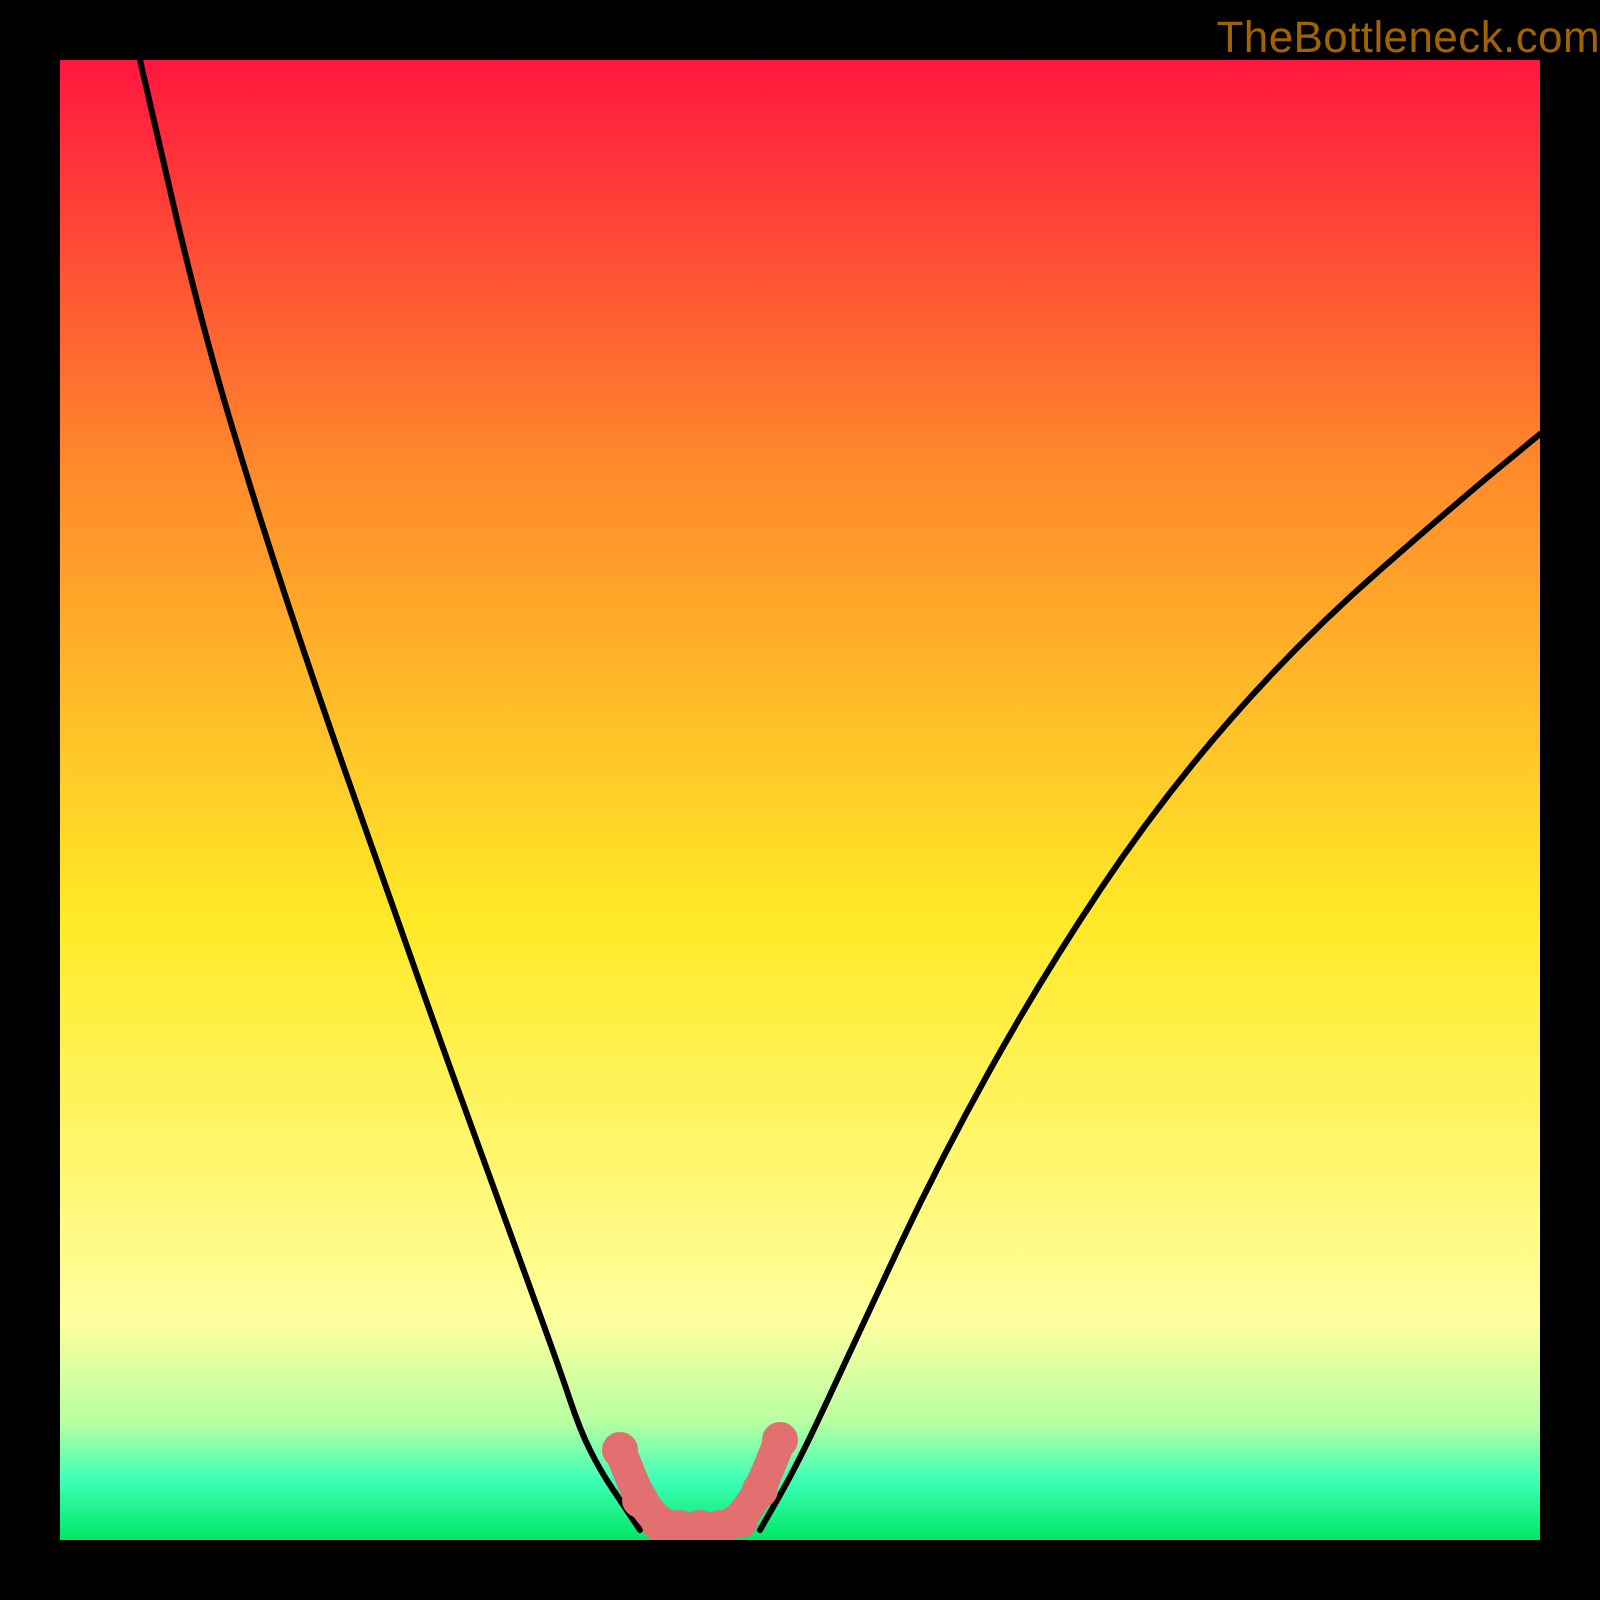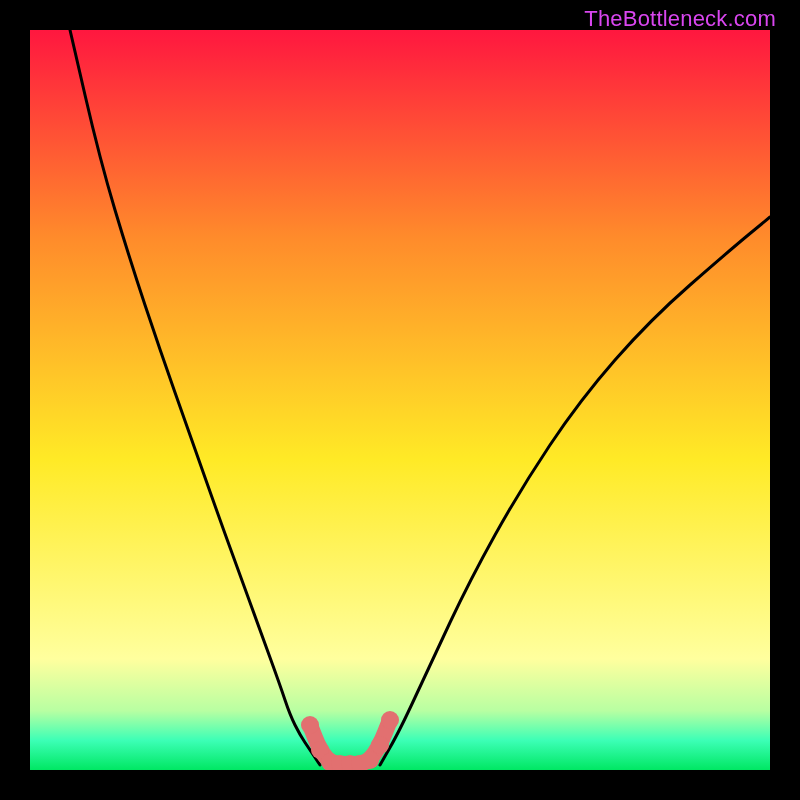--- a/index.html
+++ b/index.html
@@ -25,24 +25,24 @@
     height: 740px;
     overflow: hidden;
   }
   .gradient-bg {
     position: absolute;
     inset: 0;
   }
   .watermark {
     position: absolute;
     top: 6px;
-    right: 24px;
+    right: 0;
     font-size: 22px;
     font-weight: 500;
-    color: #d946ef;
+    color: #a16207;
     letter-spacing: 0.2px;
   }
   svg.curves {
     position: absolute;
     inset: 0;
   }
 </style>
 </head>
 <body>
 

